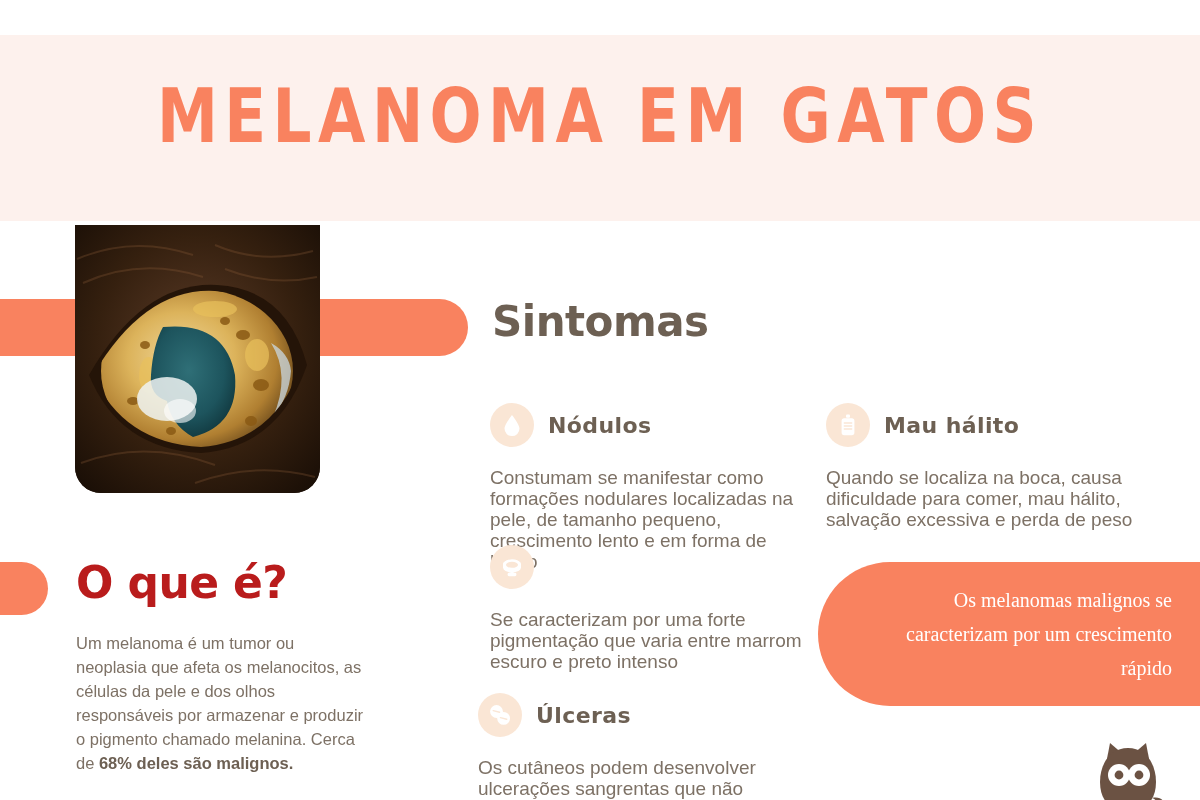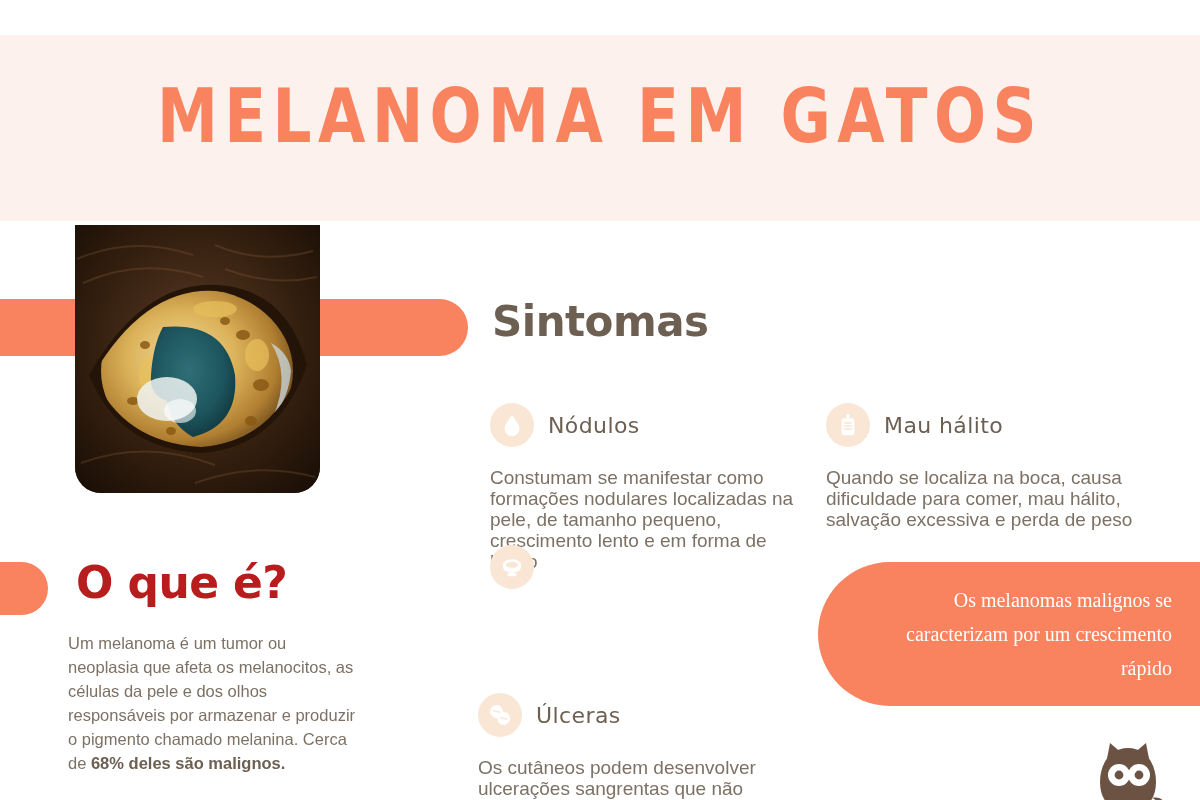--- a/index.html
+++ b/index.html
@@ -76,21 +76,21 @@
     left: 76px; top: 524px;
     font-size: 44px;
     font-weight: 700;
     color: #b91c1c;
     letter-spacing: -0.6px;
     line-height: 1.1;
     font-family: "DejaVu Sans", sans-serif;
   }
   .whatis-body {
     position: absolute;
-    left: 68px; top: 596px;
+    left: 76px; top: 596px;
     width: 288px;
     font-size: 16.5px;
     line-height: 24px;
     color: #7d7165;
     font-family: "Liberation Sans", sans-serif;
   }
   .whatis-body b { font-weight: 700; color: #6d6053; }
 
   
   .sintomas-heading {
@@ -117,21 +117,21 @@
     width: 44px; height: 44px;
     border-radius: 50%;
     background: #fae6d5;
     display: flex;
     align-items: center;
     justify-content: center;
   }
   .icon-circle svg { display: block; }
   .symptom .title {
     font-size: 22px;
-    font-weight: 400;
+    font-weight: 700;
     color: #6d6053;
     letter-spacing: 0.4px;
     white-space: nowrap;
     font-family: "DejaVu Sans", sans-serif;
   }
   .symptom .desc {
     margin-top: 18px;
     font-size: 19px;
     line-height: 21px;
     color: #7d7165;
@@ -302,20 +302,21 @@
       <span class="icon-circle">
         <svg width="28" height="28" viewBox="0 0 28 28">
           <path d="M5 11.5 A9 5 0 0 1 23 11.5 L23 14.5 A9 5 0 0 1 5 14.5 Z" fill="#ffffff"></path>
           <ellipse cx="14" cy="11.5" rx="9" ry="5" fill="#ffffff"></ellipse>
           <ellipse cx="14" cy="11.8" rx="6" ry="3" fill="#fae6d5"></ellipse>
           <rect x="12.4" y="16.5" width="3.2" height="4" fill="#ffffff"></rect>
           <rect x="9.6" y="19.8" width="8.8" height="3.4" rx="1.4" fill="#ffffff"></rect>
         </svg>
       </span>
     </div>
+    <div class="desc">Se caracterizam por uma forte pigmentação que varia entre marrom escuro e preto intenso</div>
   </div>
 
   <div class="symptom" id="sym-ulceras">
     <div class="head">
       <span class="icon-circle">
         <svg width="28" height="28" viewBox="0 0 28 28">
           <circle cx="10.5" cy="10.5" r="6.4" fill="#ffffff"></circle>
           <circle cx="17.6" cy="17.4" r="6.4" fill="#ffffff"></circle>
           <path d="M7.2 9.6 L13.6 11.2" stroke="#fae6d5" stroke-width="1.4" stroke-linecap="round"></path>
           <path d="M14.4 16.6 L20.8 18.2" stroke="#fae6d5" stroke-width="1.4" stroke-linecap="round"></path>

